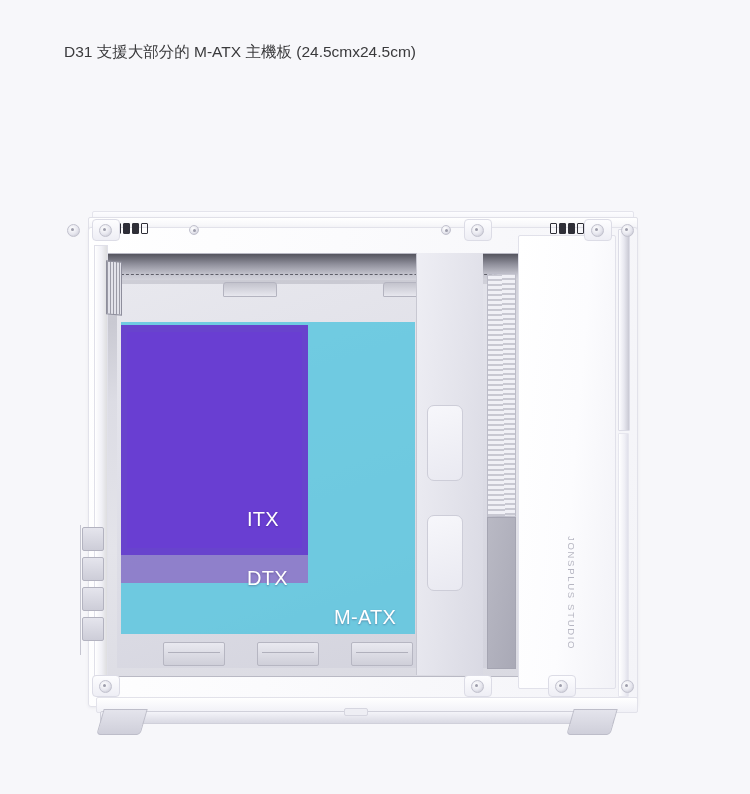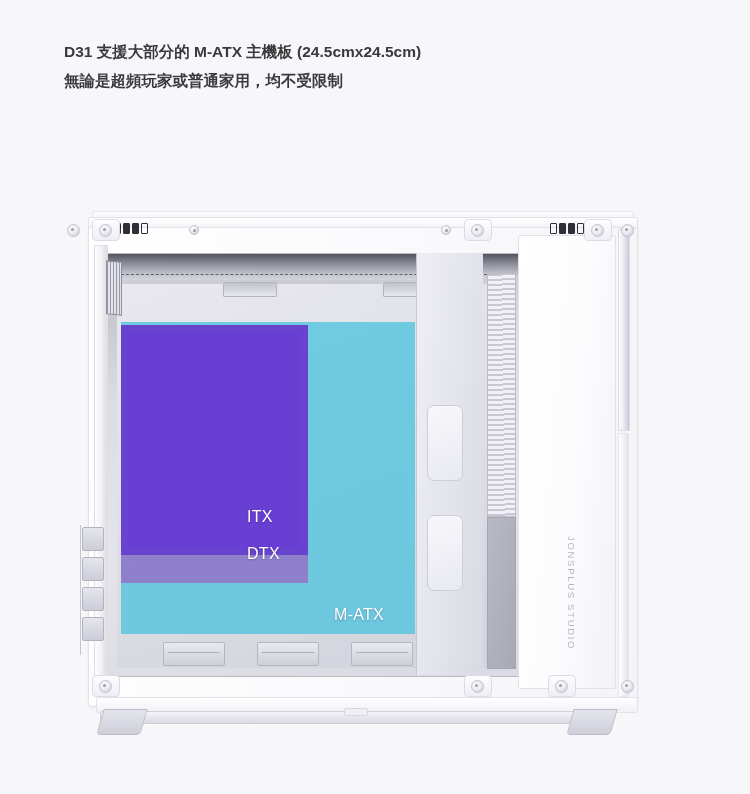--- a/index.html
+++ b/index.html
@@ -30,21 +30,20 @@
     line-height: 1.25;
     margin: 0 0 14px 0;
     white-space: nowrap;
   }
   .subline {
     font-size: 15.5px;
     color: #3a3a3c;
     line-height: 1.85;
     margin: 0;
     white-space: nowrap;
-    font-weight: bold;
   }
 
   
   .case-stage {
     position: absolute;
     left: 0;
     top: 205px;
     width: 750px;
     height: 560px;
   }
@@ -386,36 +385,35 @@
   .ov-itx-inner {
     left: 127px;
     top: 127px;
     width: 175px;
     height: 216px;
     background: rgba(105,62,210,0.95);
   }
   .ov-label {
     position: absolute;
     color: #ffffff;
-    font-size: 16px;
+    font-size: 20px;
     font-weight: 500;
     letter-spacing: 0.3px;
     line-height: 1;
     text-shadow: 0 1px 2px rgba(40,30,80,0.35);
   }
   .lbl-itx  { left: 247px; top: 509px; }
-  .lbl-dtx  { left: 247px; top: 546px; text-align: right; }
+  .lbl-dtx  { left: 247px; top: 568px; text-align: right; }
   .lbl-matx { left: 334px; top: 607px; }
 </style>
 </head>
 <body>
 
 <div class="text-block">
   <p class="subline">D31 支援大部分的 M-ATX 主機板 (24.5cmx24.5cm)</p>
-  <p class="subline">無論是超頻玩家或普通家用，均不受限制</p>
 </div>
 
 <div class="case-stage">
 
   <div class="chassis-toprail2"></div>
   <div class="chassis-toprail"></div>
 
   <div class="chassis-outer"></div>
 
   <div class="cavity">

